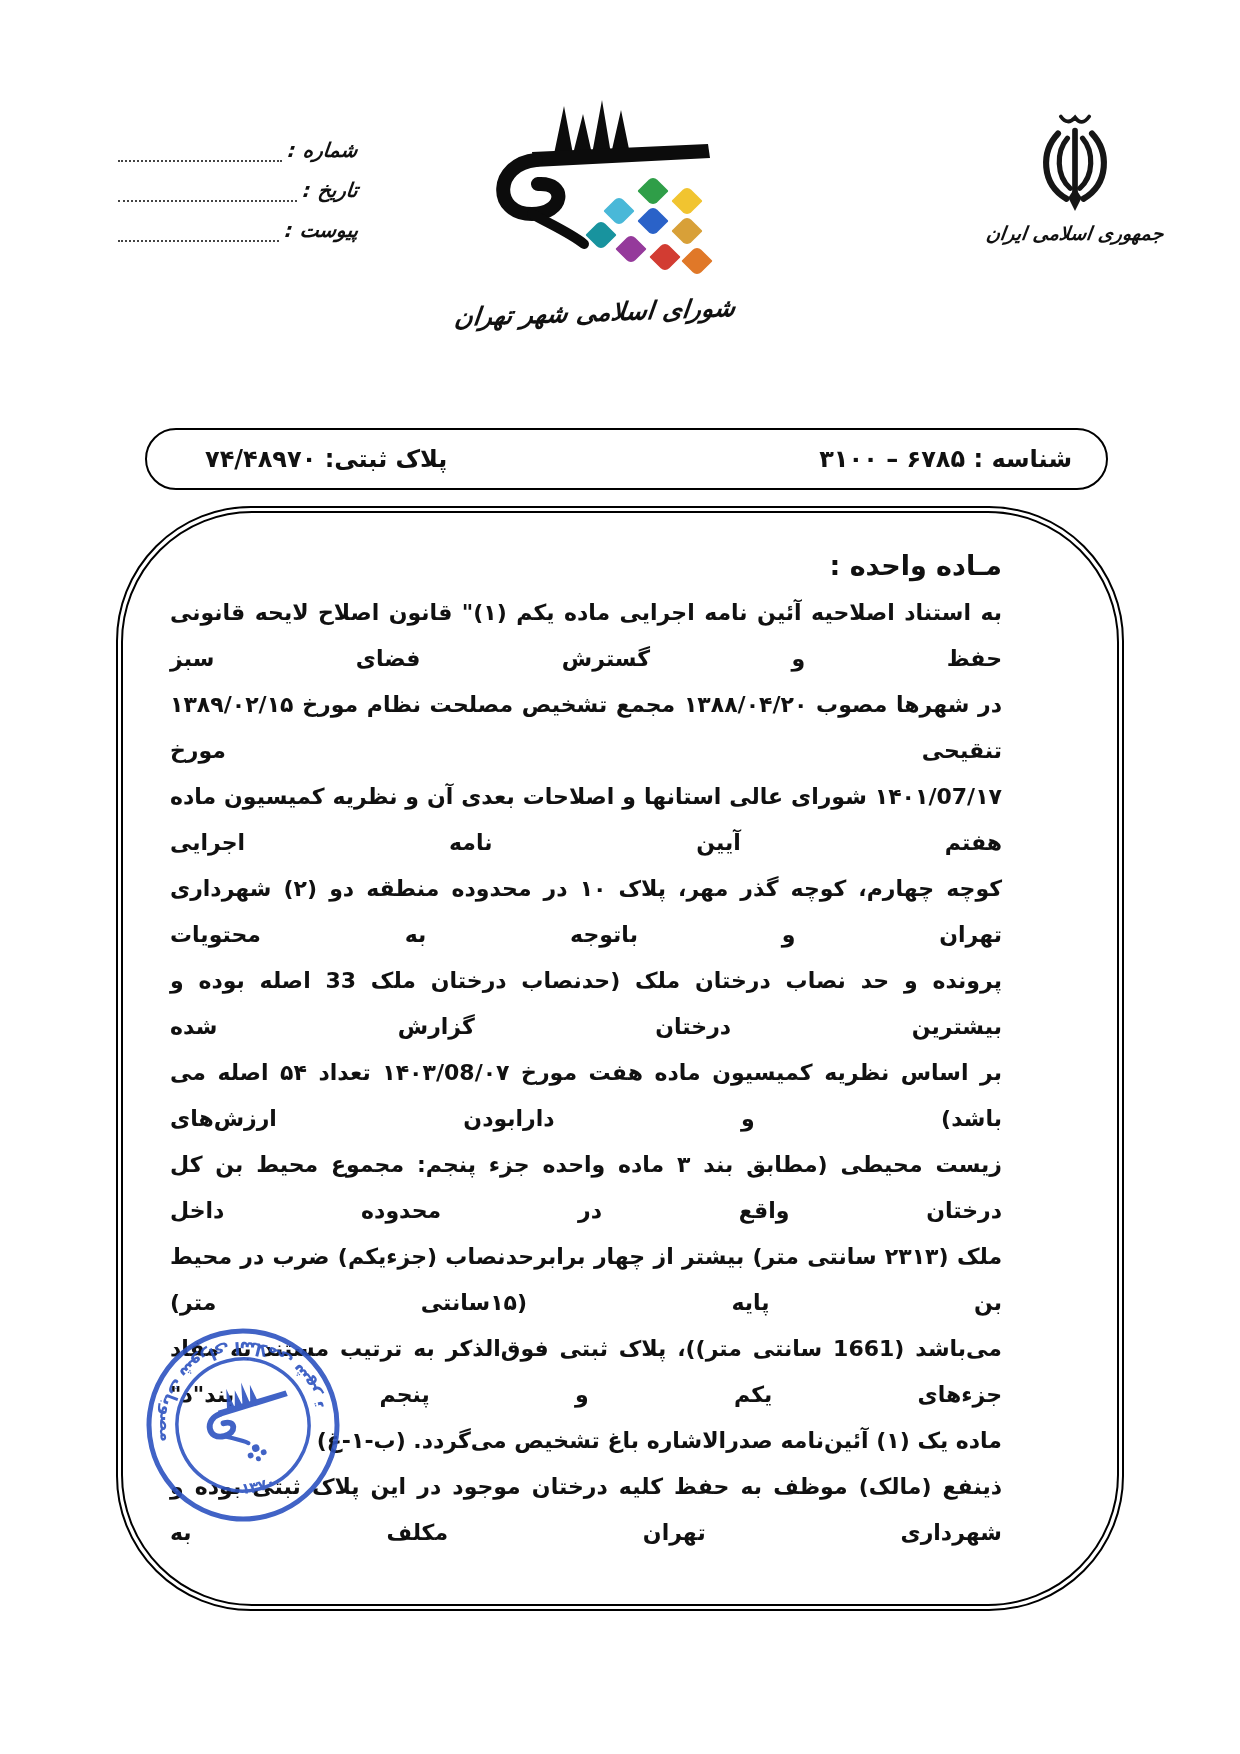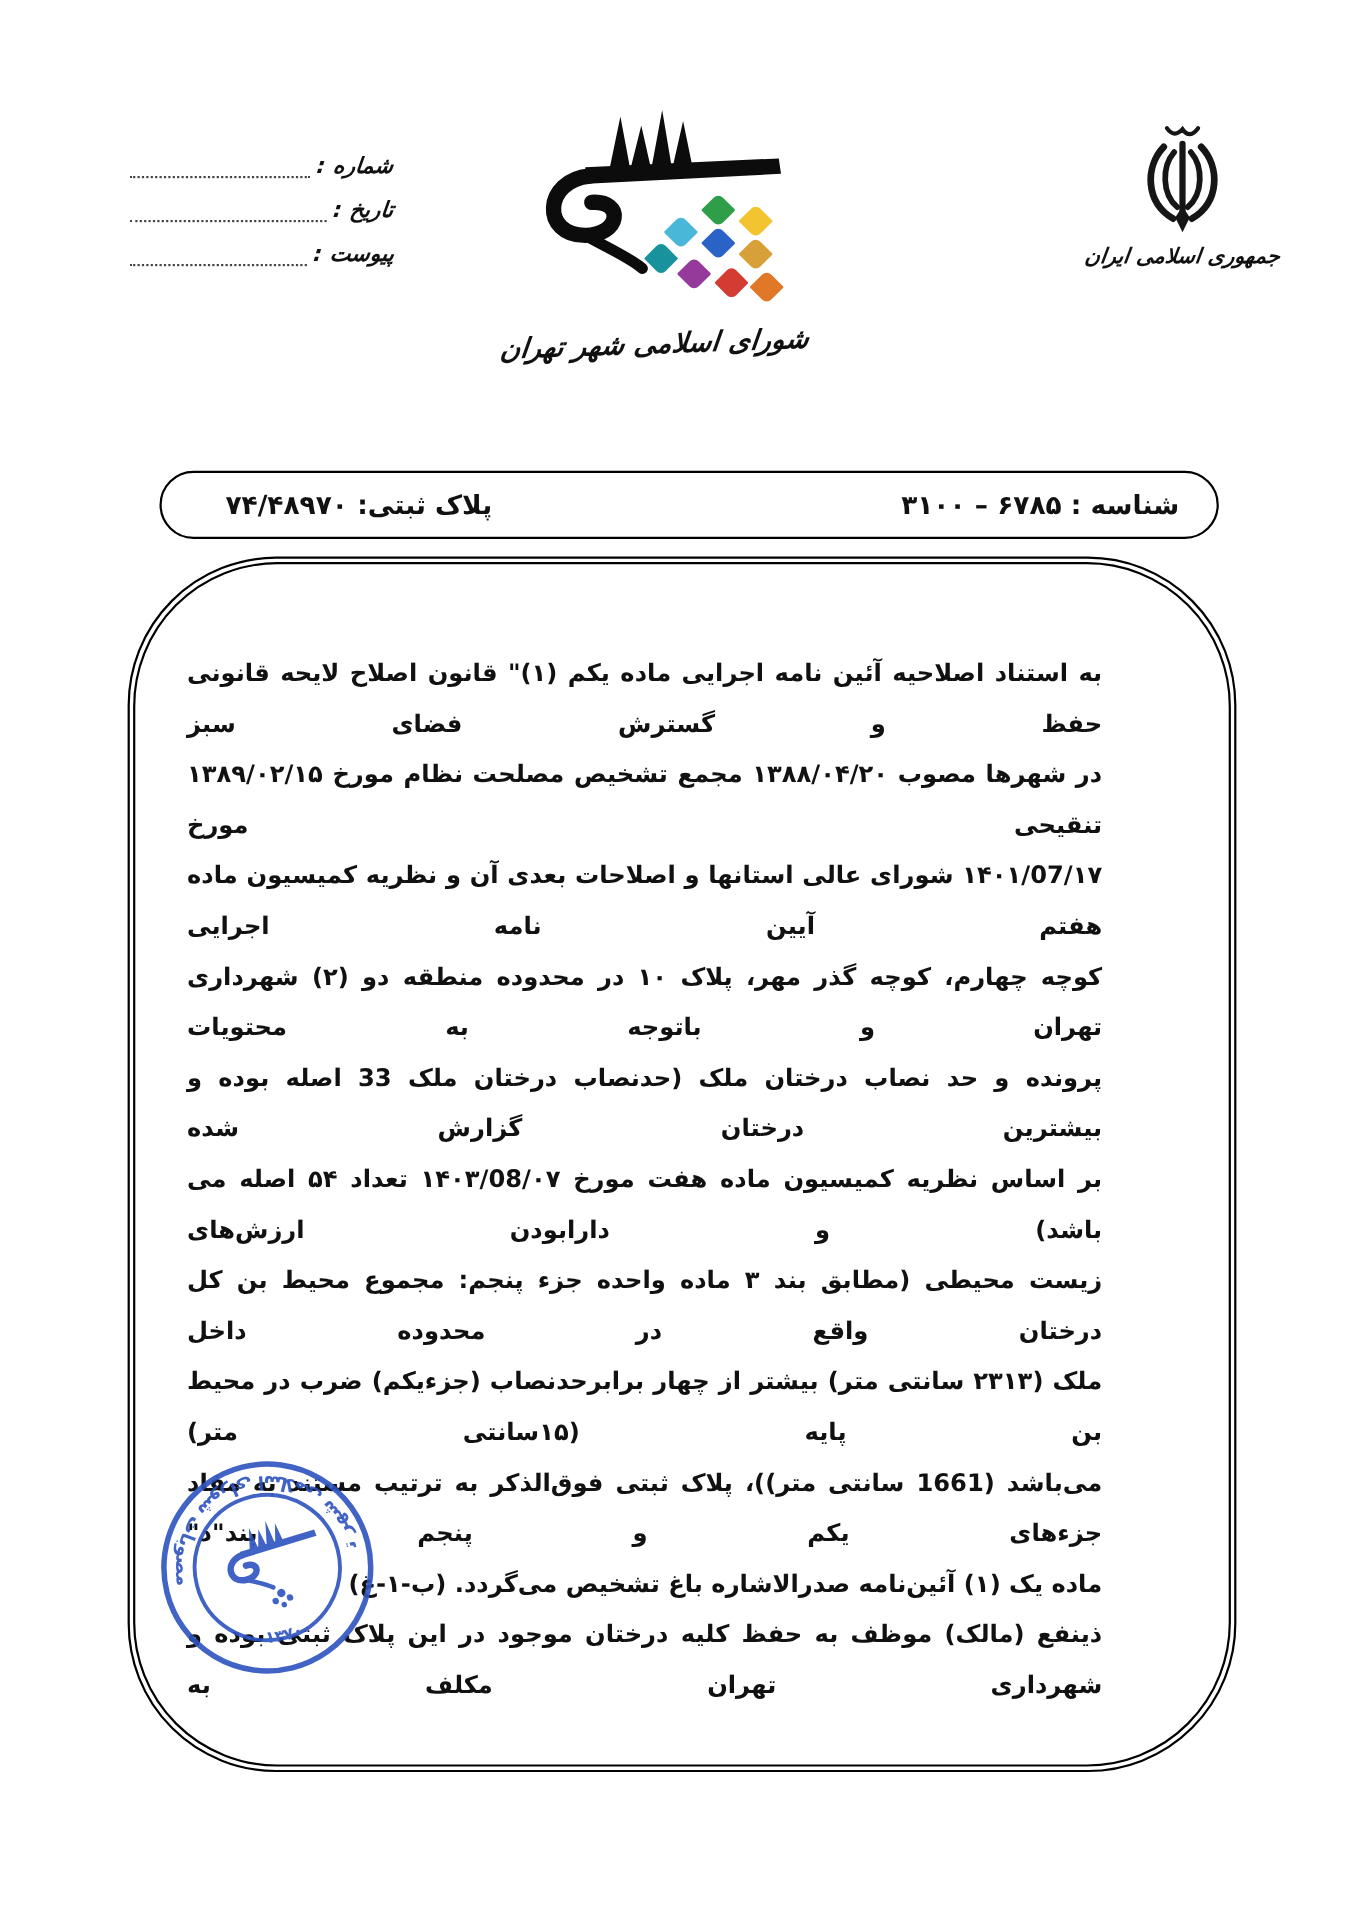--- a/index.html
+++ b/index.html
@@ -130,20 +130,21 @@
 
   <div class="header-bar">
     <span class="hb-text">شناسه : ۶۷۸۵ ‏–‏ ۳۱۰۰</span>
     <span class="hb-text">پلاک ثبتی:  ۷۴/۴۸۹۷۰</span>
   </div>
 
   <div class="main-box">
     <div class="main-box-inner"></div>
   </div>
 
+  <div class="doc-title">مـاده واحده :</div>
 
   <div class="doc-body">
     <div class="bline">به استناد اصلاحیه آئین نامه اجرایی  ماده یکم (۱)" قانون اصلاح لایحه قانونی حفظ و گسترش فضای سبز</div>
     <div class="bline">در شهرها مصوب ۱۳۸۸/۰۴/۲۰ مجمع تشخیص مصلحت نظام مورخ ۱۳۸۹/۰۲/۱۵ تنقیحی مورخ</div>
     <div class="bline">۱۴۰۱/07/۱۷ شورای عالی استانها و اصلاحات بعدی آن و نظریه کمیسیون ماده هفتم آیین نامه اجرایی</div>
     <div class="bline">کوچه چهارم، کوچه گذر مهر، پلاک ۱۰ در محدوده منطقه دو (۲) شهرداری تهران و باتوجه به محتویات</div>
     <div class="bline">پرونده و حد نصاب درختان ملک (حدنصاب درختان ملک 33 اصله بوده و بیشترین درختان گزارش شده</div>
     <div class="bline">بر اساس نظریه کمیسیون ماده هفت مورخ ۱۴۰۳/08/۰۷ تعداد ۵۴ اصله می باشد) و دارابودن ارزش‌های</div>
     <div class="bline">زیست محیطی (مطابق بند ۳ ماده واحده جزء پنجم: مجموع محیط بن کل درختان واقع در محدوده داخل</div>
     <div class="bline">ملک (۲۳۱۳ سانتی متر) بیشتر از چهار برابرحدنصاب (جزءیکم) ضرب در محیط بن پایه (۱۵سانتی متر)</div>

